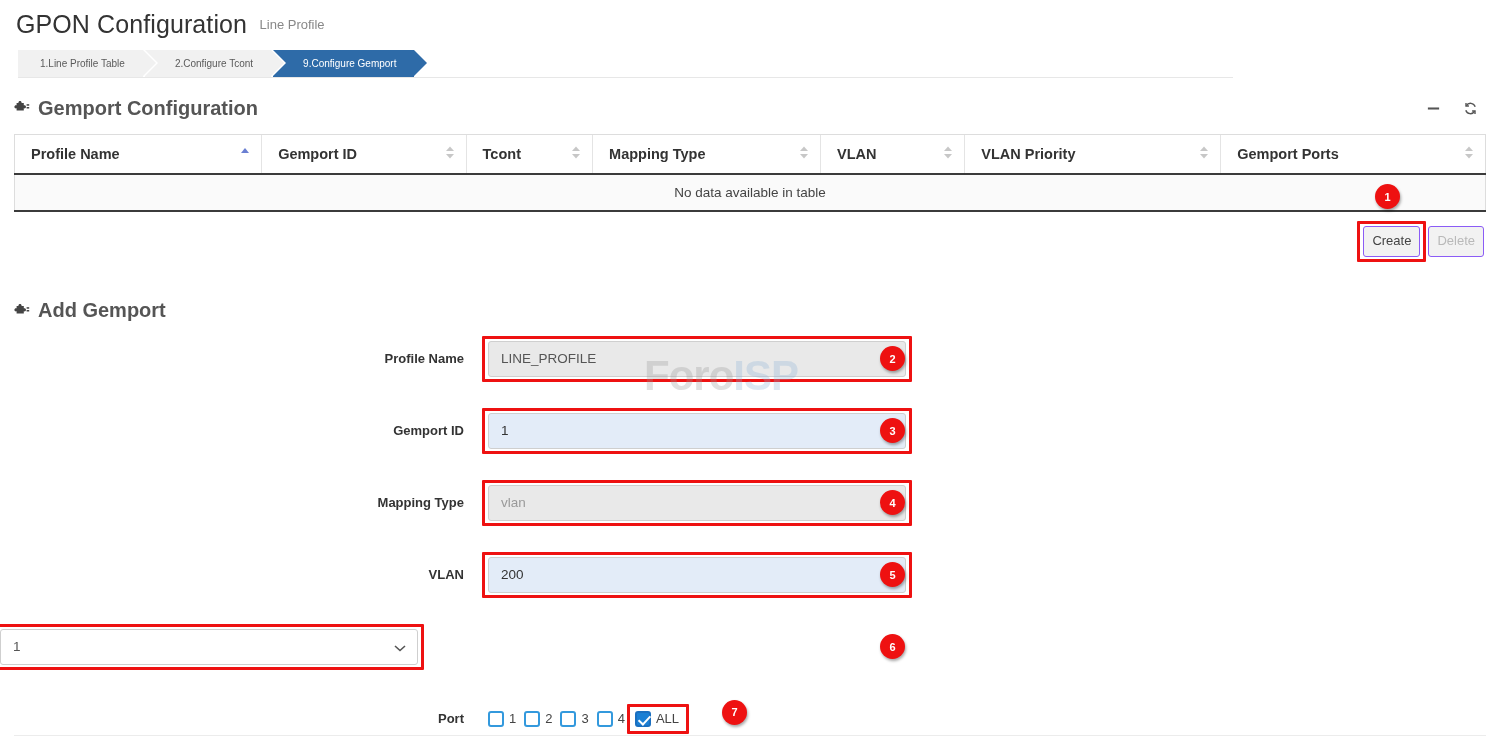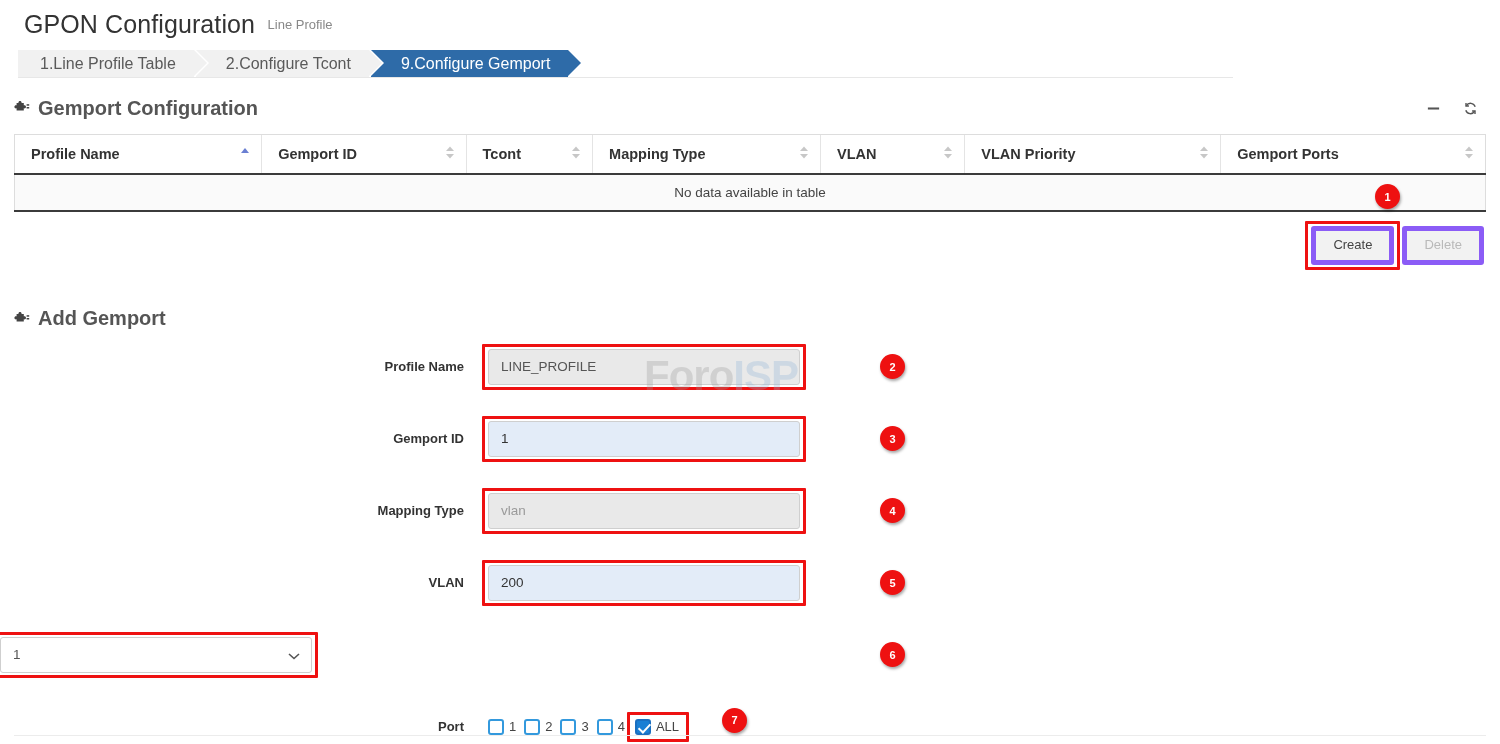--- a/index.html
+++ b/index.html
@@ -6,21 +6,21 @@
   html, body {
     margin: 0; padding: 0;
     width: 1500px; height: 744px;
     background: #ffffff;
     font-family: "Liberation Sans", sans-serif;
     overflow: hidden;
   }
   .page { position: relative; width: 1500px; height: 744px; background:#fff; }
 
   
-  .page-header { padding: 10px 0 0 24px; }
+  .page-header { padding: 10px 0 0 16px; }
   .page-title {
     display: inline-block;
     font-size: 25px; color: #333; font-weight: 400;
     letter-spacing: .1px;
   }
   .page-subtitle {
     display: inline-block;
     font-size: 13px; color: #888; font-weight: 400;
     margin-left: 8px; vertical-align: 4px;
   }
@@ -33,21 +33,21 @@
     width: 1215px;
     border-bottom: 1px solid #e7e7e7;
     padding-bottom: 0;
   }
   .steps-inner { display: flex; height: 27px; }
   .step {
     position: relative;
     height: 27px; line-height: 27px;
     background: #f1f1f1;
     color: #5a5a5a;
-    font-size: 16px;
+    font-size: 10px;
     padding: 0 18px 0 30px;
     margin-right: 2px;
     white-space: nowrap;
     text-align: center;
   }
   .step:first-child { padding-left: 22px; }
   .step::before {
     content:""; position:absolute; left:0; top:0;
     border-top: 13.5px solid transparent;
     border-bottom: 13.5px solid transparent;
@@ -106,23 +106,23 @@
   }
 
   
   .tbl-actions {
     display:flex; justify-content:flex-end; align-items:center;
     margin: 14px 16px 0 0; gap: 8px;
     position: relative;
   }
   .btn {
     font-size: 13px; font-family: "Liberation Sans", sans-serif;
-    padding: 6px 17px;
+    padding: 6px 8px;
     border-radius: 3px;
-    border: 5px solid #8b5cf6;
+    border: 1px solid #8b5cf6;
     background: #f2f2f2;
     color: #444;
     cursor: pointer;
     line-height: 1.3;
   }
   .btn.disabled { color: #b9b9b9; cursor: default; }
   .hl-box { position: relative; }
   .hl-box::after {
     content:""; position:absolute; inset: -5px -6px;
     border: 3px solid #ee1111; border-radius: 1px; pointer-events:none;
@@ -145,21 +145,21 @@
   .frow {
     display:flex; align-items:center;
     margin-bottom: 36px;
     position: relative;
   }
   .flabel {
     width: 488px; text-align: right;
     font-size: 13px; font-weight: bold; color:#333;
     padding-right: 24px;
   }
-  .fctl { position: relative; width: 312px; }
+  .fctl { position: relative; width: 418px; }
   .finput {
     width: 100%; height: 36px;
     border: 1px solid #cfcfcf; border-radius: 3px;
     padding: 0 12px;
     font-size: 13.5px; font-family: "Liberation Sans", sans-serif;
     color: #444;
     outline: none;
   }
   .finput.disabled { background:#e9e9e9; color:#555; }
   .finput.disabled.muted { color:#9a9a9a; }

